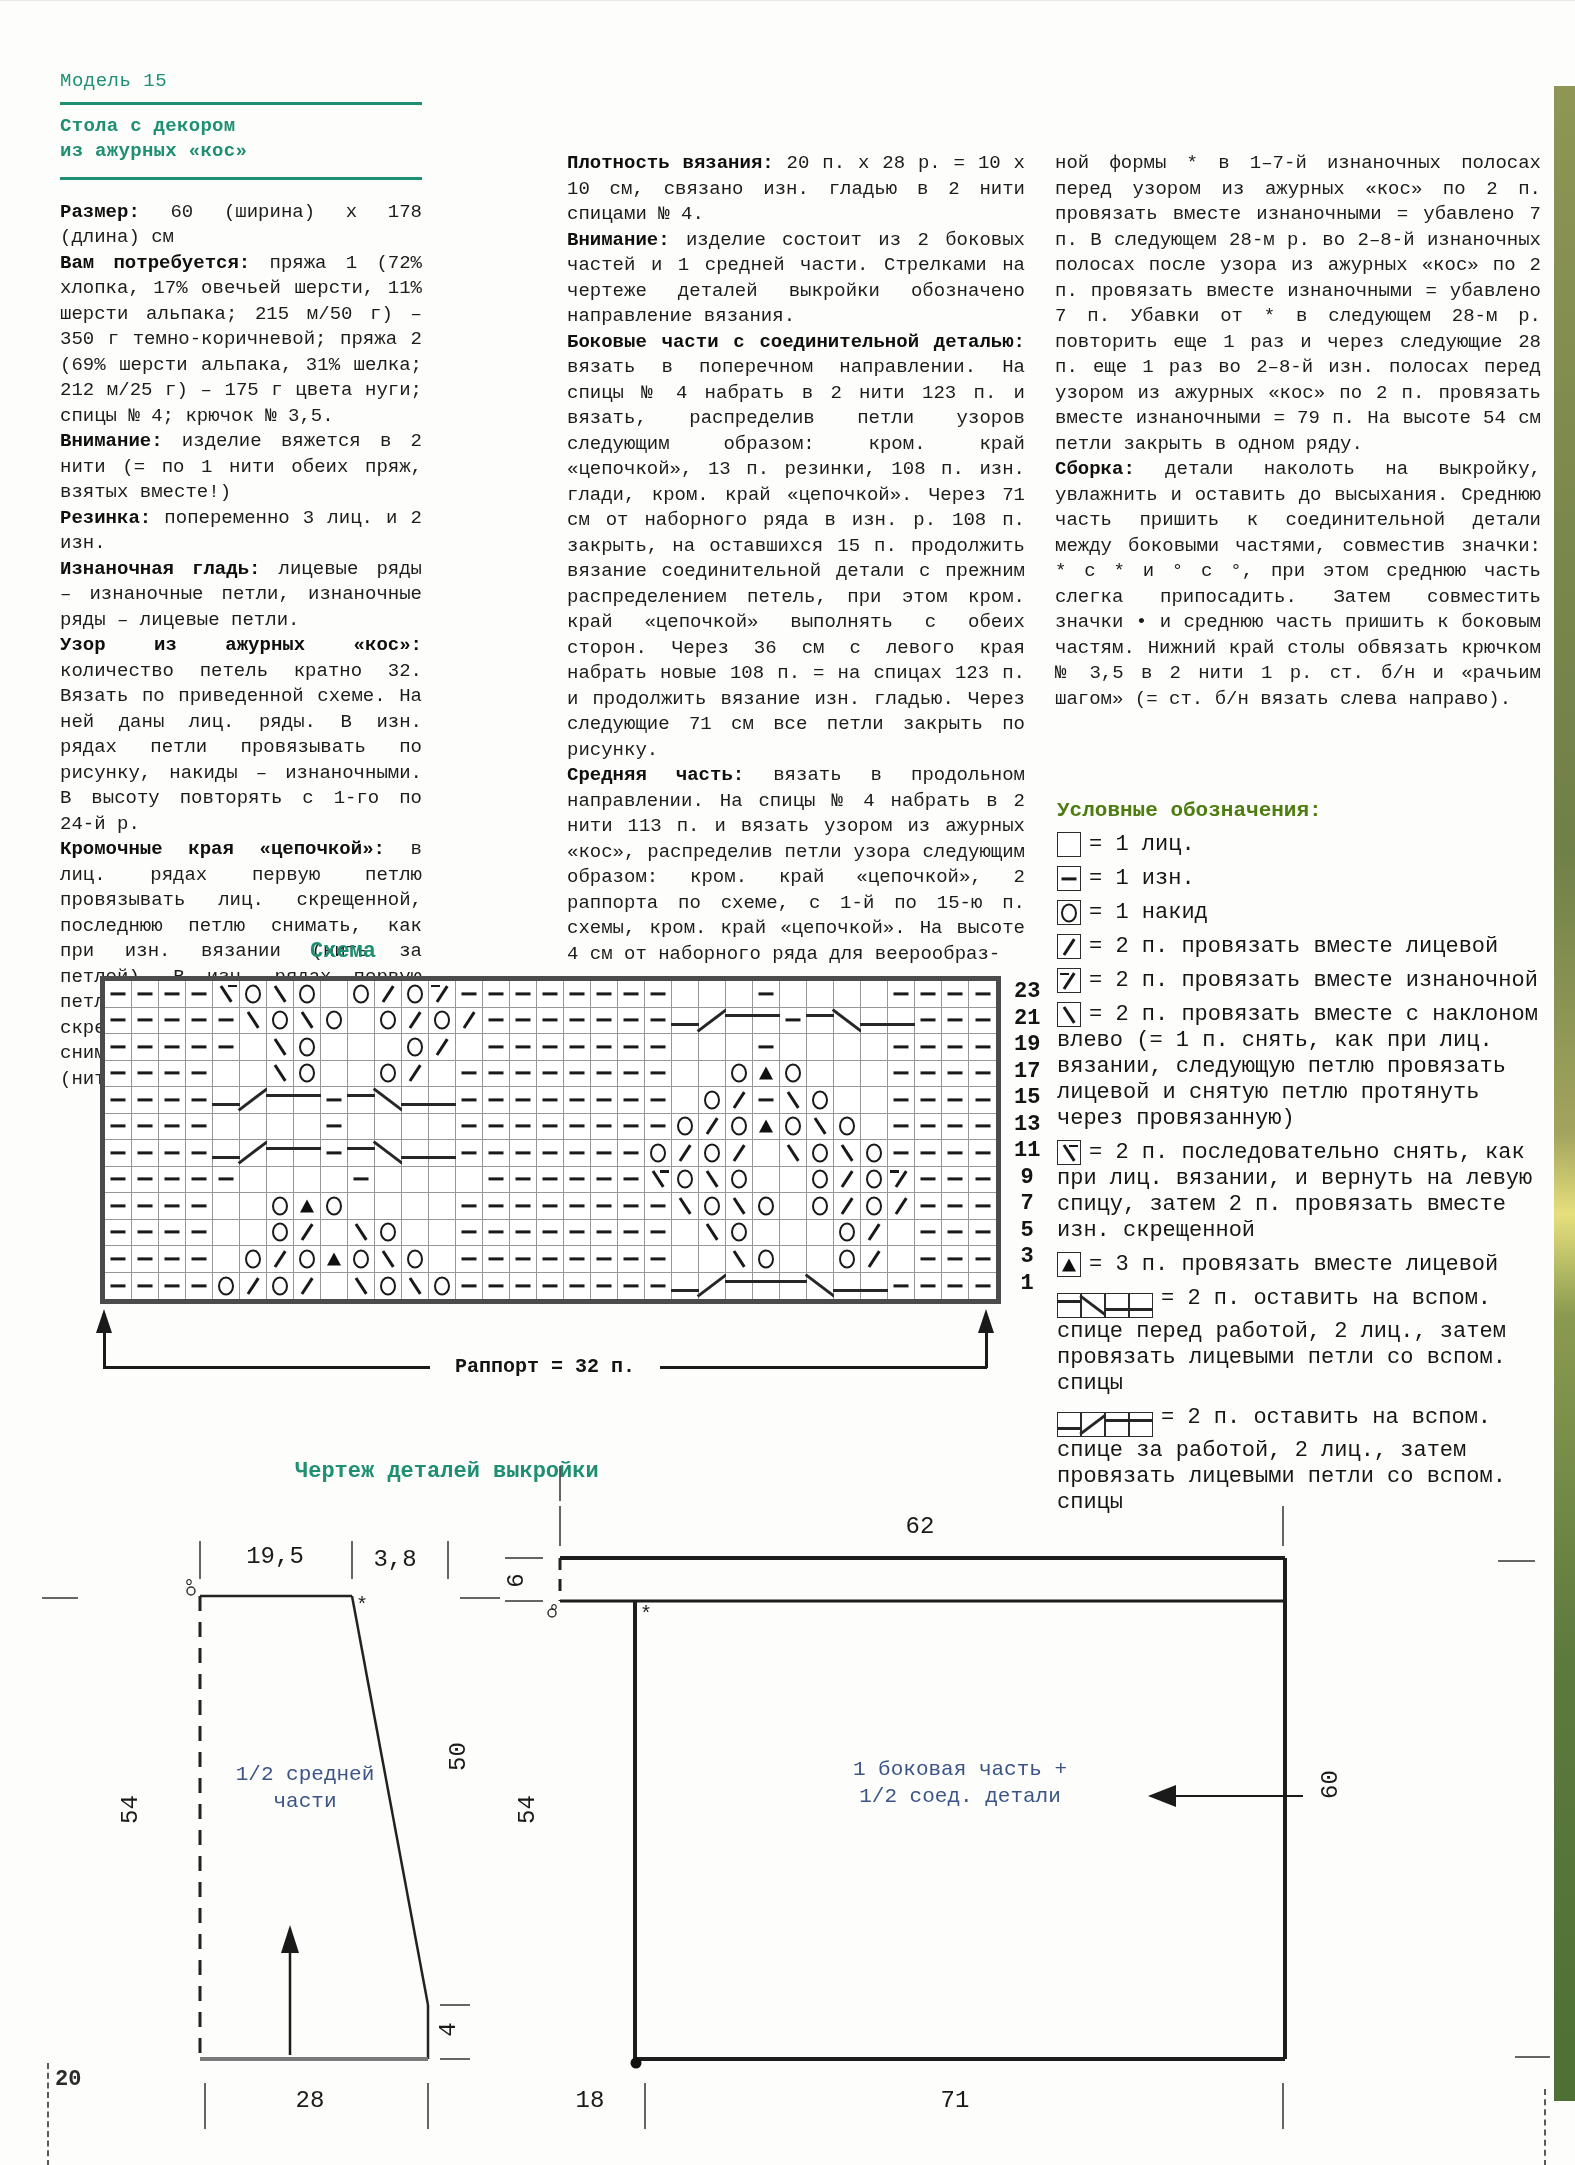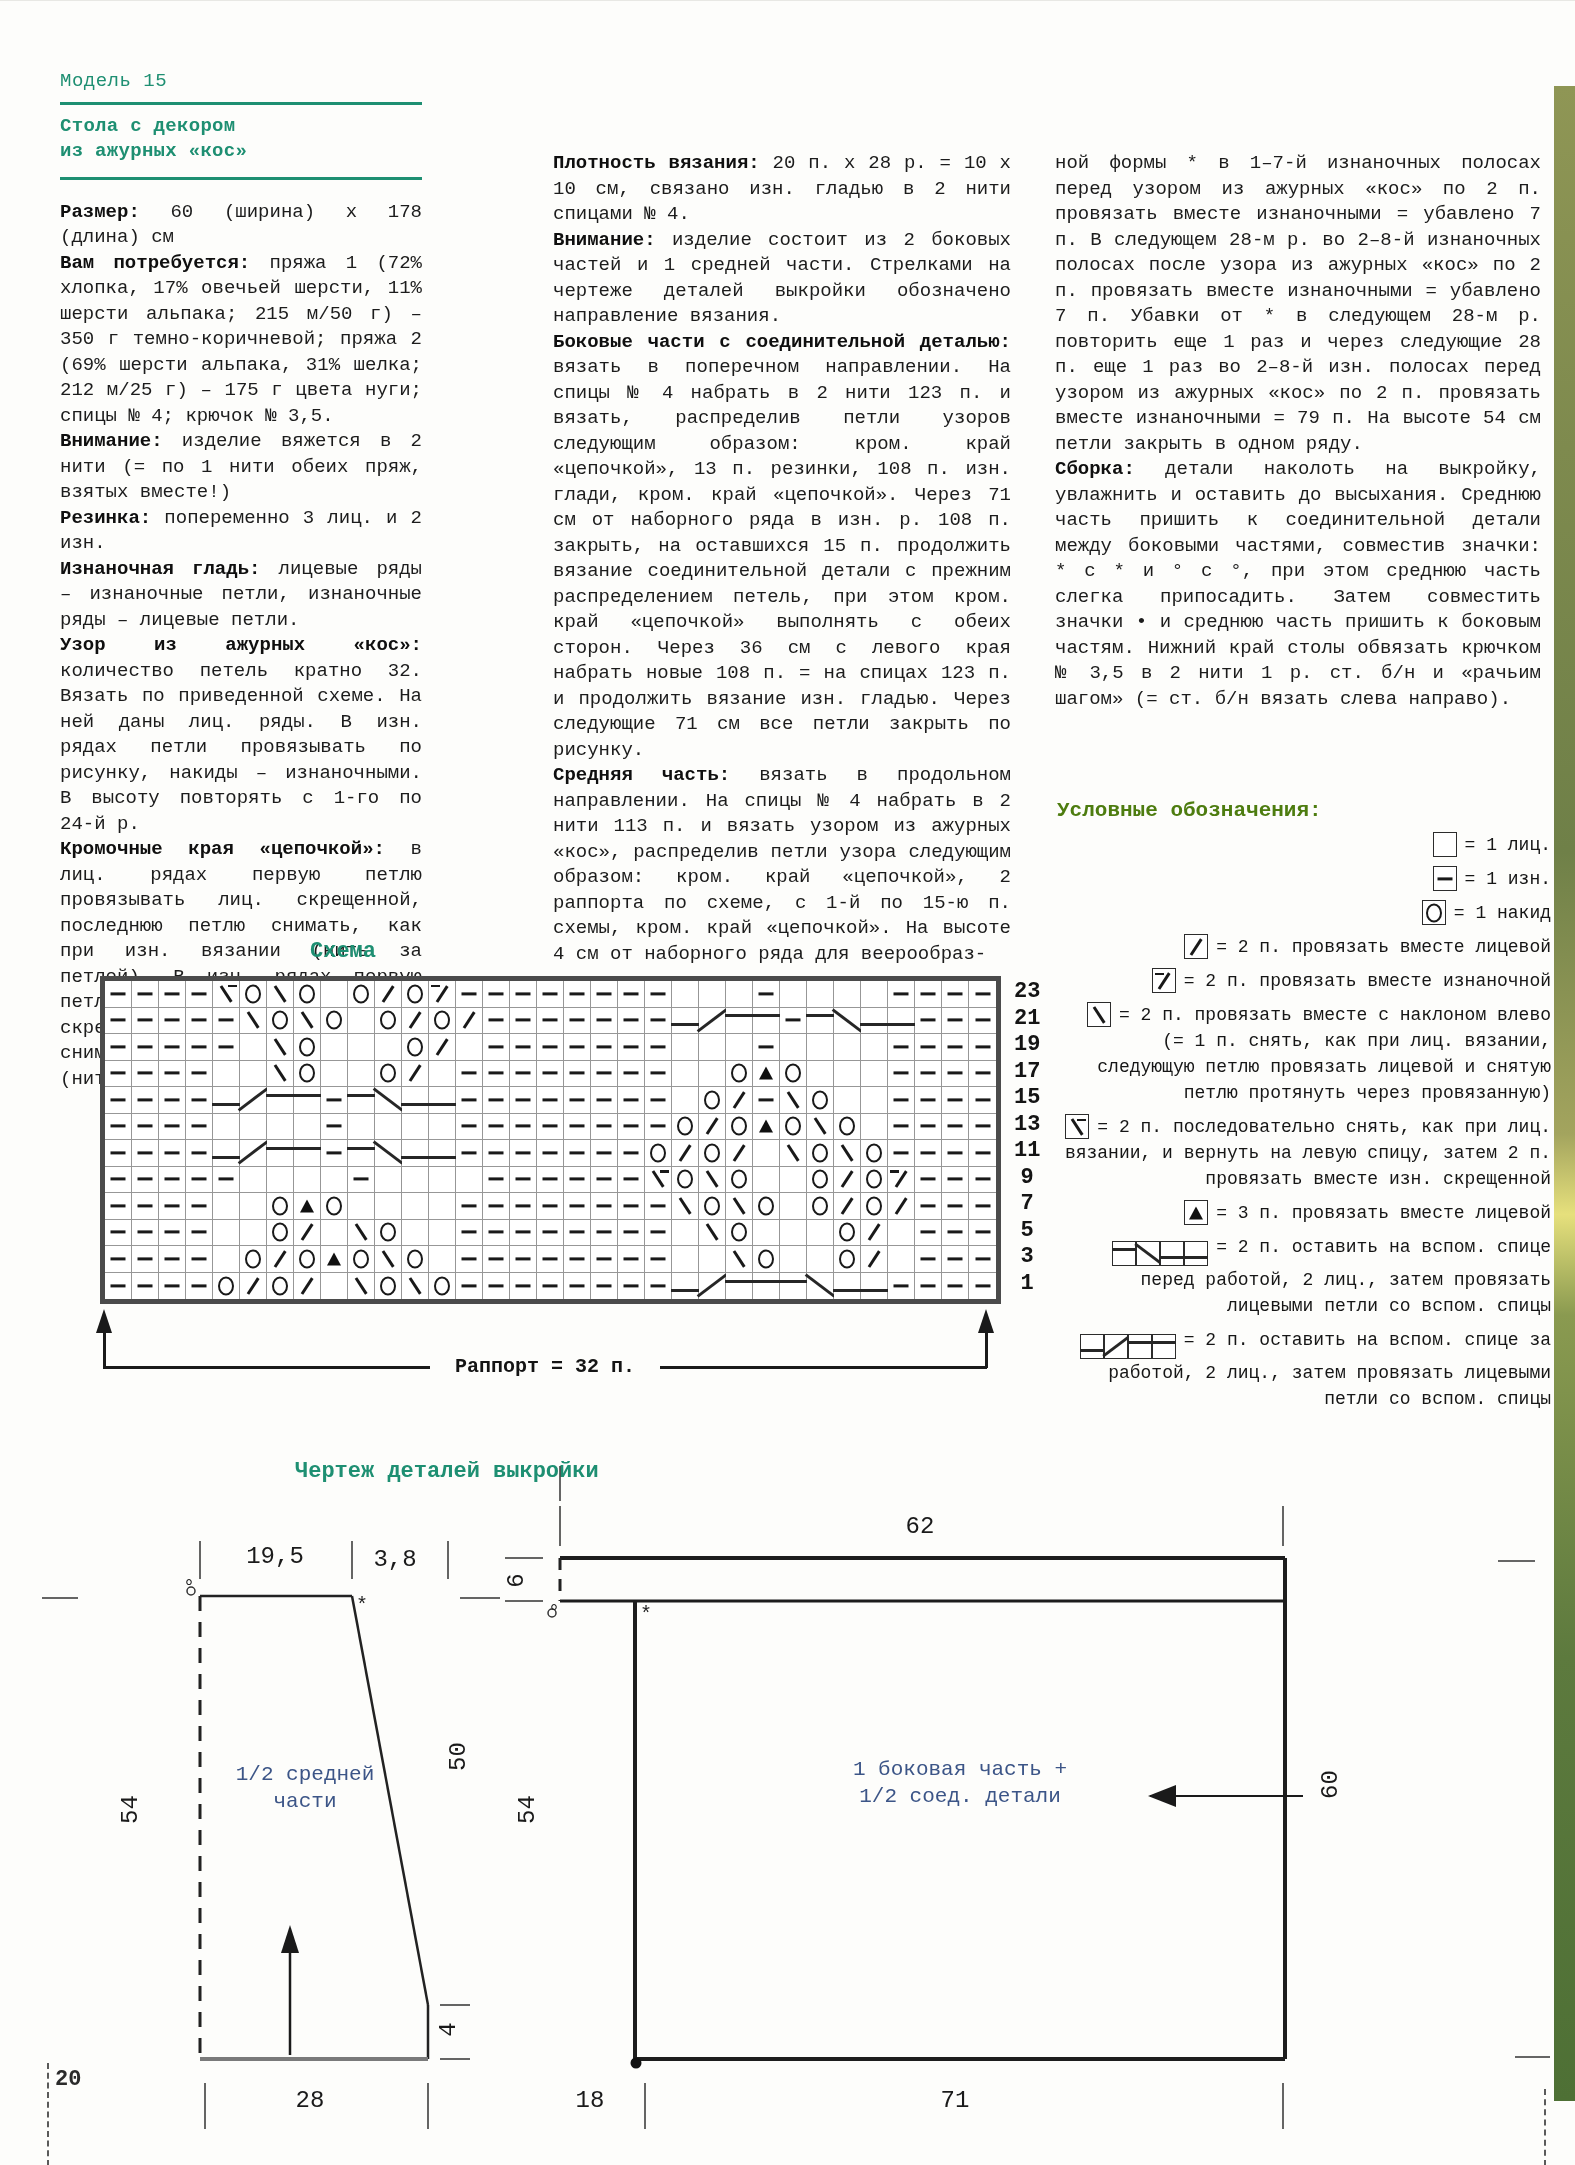--- a/index.html
+++ b/index.html
@@ -45,21 +45,21 @@
   .rownums div{height:26.5px;font-size:22px;font-weight:700;color:#141414;line-height:26.5px;text-align:center;}
   
   .arrow-shaft{position:absolute;width:2.6px;background:#1a1a1a;}
   .arrow-head{position:absolute;width:0;height:0;border-left:8px solid transparent;
               border-right:8px solid transparent;border-bottom:24px solid #1a1a1a;}
   .rap-line{position:absolute;height:2.6px;background:#1a1a1a;}
   .rap-label{position:absolute;font-size:20px;font-weight:700;color:#141414;text-align:center;}
   
   .legend{position:absolute;left:1057px;top:798px;width:494px;}
   .legend h3{margin:0 0 10px 0;font-size:21px;color:#4d7c0f;}
-  .lg-item{margin:0 0 8px 0;font-size:18px;line-height:26px;text-align:right;color:#161616;}
+  .lg-item{margin:0 0 8px 0;font-size:22px;line-height:26px;text-align:left;color:#161616;}
   .lg-box{display:inline-block;width:24px;height:25px;border:1.7px solid #2c2c2c;background:#fff;
           position:relative;vertical-align:-7px;margin-right:8px;box-sizing:border-box;}
   .lg-strip{display:inline-block;white-space:nowrap;margin-right:8px;vertical-align:-7px;}
   .lg-strip .lg-box{margin-right:0;vertical-align:top;}
   .lg-strip .lg-box + .lg-box{border-left-width:.9px;}
   
   .sch-label{position:absolute;font-size:21px;color:#3c5587;text-align:center;line-height:27px;}
   .dim{position:absolute;font-size:24px;color:#1a1a1a;text-align:center;}
   .dim-rot{transform:rotate(-90deg);}
   .marker{position:absolute;font-size:20px;color:#222;}
@@ -87,21 +87,21 @@
         <p><b>Размер: </b><span>60 (ширина) х 178 (длина) см</span></p>
         <p><b>Вам потребуется: </b><span>пряжа 1 (72% хлопка, 17% овечьей шерсти, 11% шерсти альпака; 215 м/50 г) – 350 г темно-коричневой; пряжа 2 (69% шерсти альпака, 31% шелка; 212 м/25 г) – 175 г цвета нуги; спицы № 4; крючок № 3,5.</span></p>
         <p><b>Внимание: </b><span>изделие вяжется в 2 нити (= по 1 нити обеих пряж, взятых вместе!)</span></p>
         <p><b>Резинка: </b><span>попеременно 3 лиц. и 2 изн.</span></p>
         <p><b>Изнаночная гладь: </b><span>лицевые ряды – изнаночные петли, изнаночные ряды – лицевые петли.</span></p>
         <p><b>Узор из ажурных «кос»: </b><span>количество петель кратно 32. Вязать по приведенной схеме. На ней даны лиц. ряды. В изн. рядах петли провязывать по рисунку, накиды – изнаночными. В высоту повторять с 1-го по 24-й р.</span></p>
         <p><b>Кромочные края «цепочкой»: </b><span>в лиц. рядах первую петлю провязывать лиц. скрещенной, последнюю петлю снимать, как при изн. вязании (нить за петлей). В изн. рядах первую петлю провязывать изн. скрещенной, последнюю петлю снимать, как при изн. вязании (нить перед петлей).</span></p>
       </div>
   </div>
 
-  <div class="col" style="left:553px;top:150px;width:458px;">
+  <div class="col" style="left:567px;top:150px;width:458px;">
       <p><b>Плотность вязания: </b><span>20 п. х 28 р. = 10 х 10 см, связано изн. гладью в 2 нити спицами № 4.</span></p>
       <p><b>Внимание: </b><span>изделие состоит из 2 боковых частей и 1 средней части. Стрелками на чертеже деталей выкройки обозначено направление вязания.</span></p>
       <p><b>Боковые части с соединительной деталью: </b><span>вязать в поперечном направлении. На спицы № 4 набрать в 2 нити 123 п. и вязать, распределив петли узоров следующим образом: кром. край «цепочкой», 13 п. резинки, 108 п. изн. глади, кром. край «цепочкой». Через 71 см от наборного ряда в изн. р. 108 п. закрыть, на оставшихся 15 п. продолжить вязание соединительной детали с прежним распределением петель, при этом кром. край «цепочкой» выполнять с обеих сторон. Через 36 см с левого края набрать новые 108 п. = на спицах 123 п. и продолжить вязание изн. гладью. Через следующие 71 см все петли закрыть по рисунку.</span></p>
       <p><b>Средняя часть: </b><span>вязать в продольном направлении. На спицы № 4 набрать в 2 нити 113 п. и вязать узором из ажурных «кос», распределив петли узора следующим образом: кром. край «цепочкой», 2 раппорта по схеме, с 1-й по 15-ю п. схемы, кром. край «цепочкой». На высоте 4 см от наборного ряда для веерообраз-</span></p>
     </div>
 
   <div class="col" style="left:1055px;top:150px;width:486px;">
       <p><span>ной формы * в 1–7-й изнаночных полосах перед узором из ажурных «кос» по 2 п. провязать вместе изнаночными = убавлено 7 п. В следующем 28-м р. во 2–8-й изнаночных полосах после узора из ажурных «кос» по 2 п. провязать вместе изнаночными = убавлено 7 п. Убавки от * в следующем 28-м р. повторить еще 1 раз и через следующие 28 п. еще 1 раз во 2–8-й изн. полосах перед узором из ажурных «кос» по 2 п. провязать вместе изнаночными = 79 п. На высоте 54 см петли закрыть в одном ряду.</span></p>
       <p><b>Сборка: </b><span>детали наколоть на выкройку, увлажнить и оставить до высыхания. Среднюю часть пришить к соединительной детали между боковыми частями, совместив значки: * с * и ° с °, при этом среднюю часть слегка припосадить. Затем совместить значки • и среднюю часть пришить к боковым частям. Нижний край столы обвязать крючком № 3,5 в 2 нити 1 р. ст. б/н и «рачьим шагом» (= ст. б/н вязать слева направо).</span></p>
     </div>

